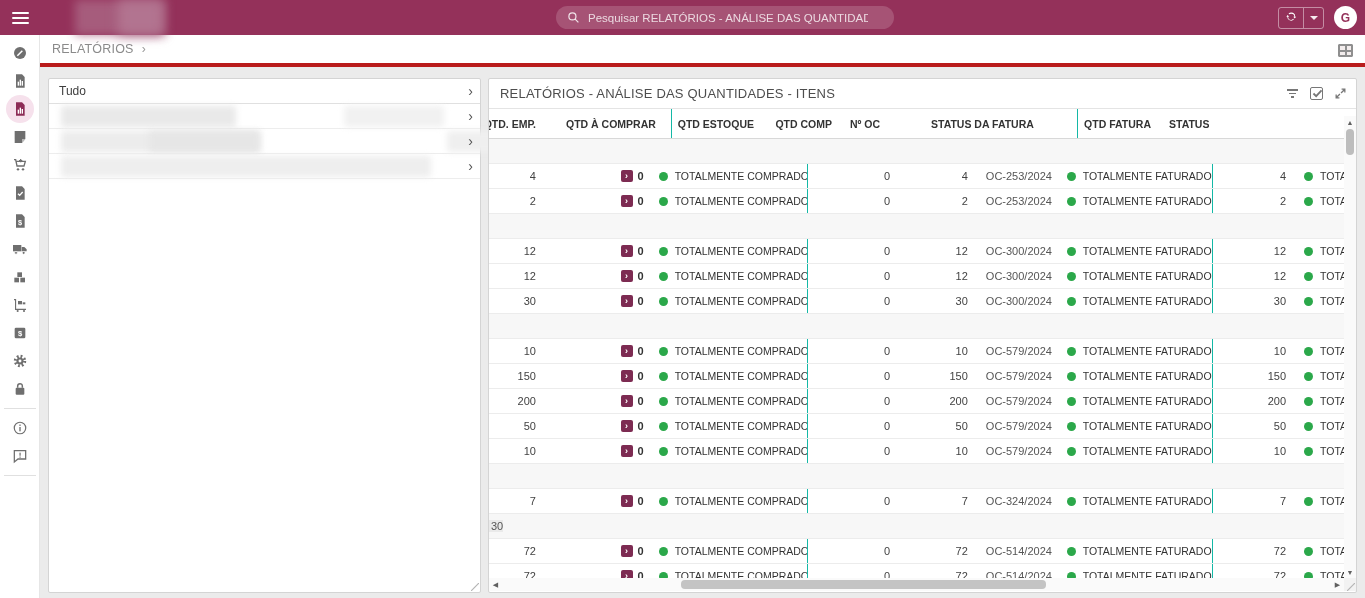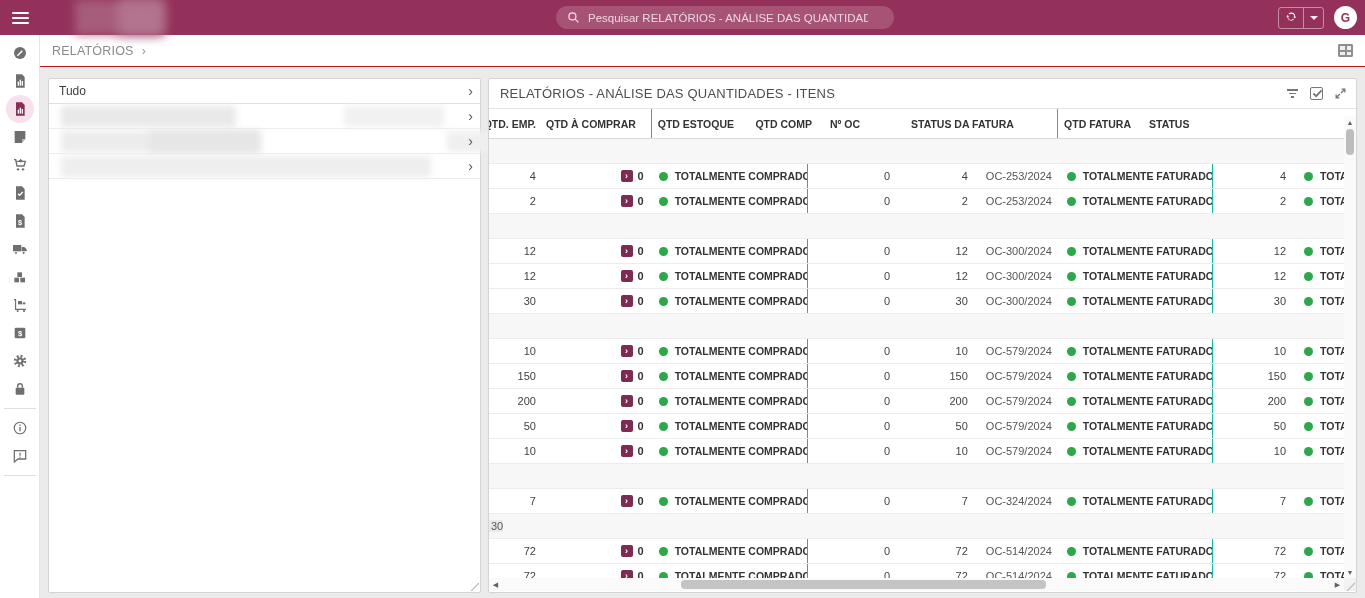--- a/index.html
+++ b/index.html
@@ -26,21 +26,21 @@
   .btn-group { display:flex; border:1px solid rgba(255,255,255,0.45); border-radius:3px; height:22px; }
   .btn-group .seg { display:flex; align-items:center; justify-content:center; width:24px; cursor:pointer; }
   .btn-group .seg + .seg { border-left:1px solid rgba(255,255,255,0.45); width:20px; }
   .caret { width:0; height:0; border-left:4px solid transparent; border-right:4px solid transparent;
     border-top:4px solid rgba(255,255,255,0.9); }
   .avatar { width:23px; height:23px; border-radius:50%; background:#fff; color:#94315a;
     font-size:12px; font-weight:bold; display:flex; align-items:center; justify-content:center; cursor:pointer; }
 
   
   .crumbbar { position:absolute; left:40px; top:35px; width:1325px; height:32px; background:#fff;
-    border-bottom:1px solid #b91c1c; display:flex; align-items:center; z-index:20; }
+    border-bottom:4px solid #b91c1c; display:flex; align-items:center; z-index:20; }
   .crumb-parent { margin-left:12px; font-size:12.5px; color:#8a8a8a; letter-spacing:.2px; cursor:pointer; }
   .crumb-sep { margin:0 8px; color:#9a9a9a; font-size:12px; }
   .crumb-current { font-size:12.5px; color:#3c3c3c; font-weight:bold; letter-spacing:.2px; }
   .grid-ico { position:absolute; right:12px; top:9px; width:15px; height:13px; cursor:pointer;
     border:1.5px solid #8f8f8f; border-radius:1px; display:grid; grid-template-columns:1fr 1fr; grid-template-rows:1fr 1fr; }
   .grid-ico b { border:0.75px solid #8f8f8f; background:#f3eded; }
 
   
   .rail { position:absolute; left:0; top:35px; width:40px; height:563px; background:#fff;
     border-right:1px solid #e6e6e6; display:flex; flex-direction:column; align-items:center;
@@ -83,21 +83,21 @@
   .trow { height:25px; display:flex; border-bottom:1px solid #ececec; background:#fff; }
   .trow.group { background:#f7f7f7; }
   .td { font-size:11px; color:#424242; display:flex; align-items:center; white-space:nowrap; overflow:hidden; }
   .num { justify-content:flex-end; }
   .sep { border-left:1px solid #14b8a6; }
   .group-label { font-size:11px; color:#555; padding-left:2px; background:#eaeaea; }
   .badge { width:12px; height:12px; border-radius:2px; background:#7d2b52; color:#fff; font-size:9px;
     font-weight:bold; display:flex; align-items:center; justify-content:center; margin-right:5px; flex:0 0 auto; }
   .bold0 { font-weight:bold; color:#333; }
   .dot { width:9px; height:9px; border-radius:50%; background:#2ba84a; margin-right:7px; flex:0 0 auto; }
-  .status-txt { font-size:10.5px; font-weight:bold; color:#333; }
+  .status-txt { font-size:10.5px; font-weight:normal; color:#333; }
   .oc { color:#555; }
 
   
   .vsb { position:absolute; right:0; top:37px; width:12px; height:462px; background:#fafafa; }
   .vsb .arr { width:12px; height:12px; display:flex; align-items:center; justify-content:center;
     color:#606060; font-size:7px; cursor:pointer; }
   .vsb .thumb { position:absolute; left:2px; top:13px; width:8px; height:26px; background:#bdbdbd; border-radius:4px; cursor:grab; }
   .vsb .arr.down { position:absolute; bottom:0; }
   .hsb { position:absolute; left:0; bottom:1px; height:13px; width:855px; background:#fafafa; }
   .hsb .arr { position:absolute; top:0; width:13px; height:13px; display:flex; align-items:center;
@@ -312,21 +312,21 @@
         <div class="tool">
           <svg width="13" height="13" viewBox="0 0 24 24" fill="none" stroke="#777" stroke-width="2.4">
             <path d="M14 4h6v6M20 4l-7 7M10 20H4v-6M4 20l7-7"></path>
           </svg>
         </div>
       </div>
     </div>
 
     <div class="tbl-head" id="tbl-head">
         <div class="th num" style="width: 57px; padding: 0px 10px 0px 0px;">QTD. EMP.</div>
-        <div class="th" style="width: 105px; padding: 0px 7px 0px 0px;">QTD À COMPRAR</div>
+        <div class="th" style="width: 105px; padding: 0px 7px 0px 0px; margin-left: 20px;">QTD À COMPRAR</div>
         <div class="th num sep" style="width: 93px; padding: 0px 10px 0px 0px;">QTD ESTOQUE</div>
         <div class="th num" style="width: 75px; padding: 0px 7px 0px 0px;">QTD COMP</div>
         <div class="th" style="width: 82px; padding: 0px 0px 0px 11px;">Nº OC</div>
         <div class="th" style="width: 156px; padding: 0px 0px 0px 10px;">STATUS DA FATURA</div>
         <div class="th num sep" style="width: 82px; padding: 0px 8px 0px 0px;">QTD FATURA</div>
         <div class="th" style="width: 50px; padding: 0px 0px 0px 10px;">STATUS D</div>
       </div>
     <div class="rows-clip" id="tbl-rows">
         <div class="trow group"></div>
         <div class="trow">

